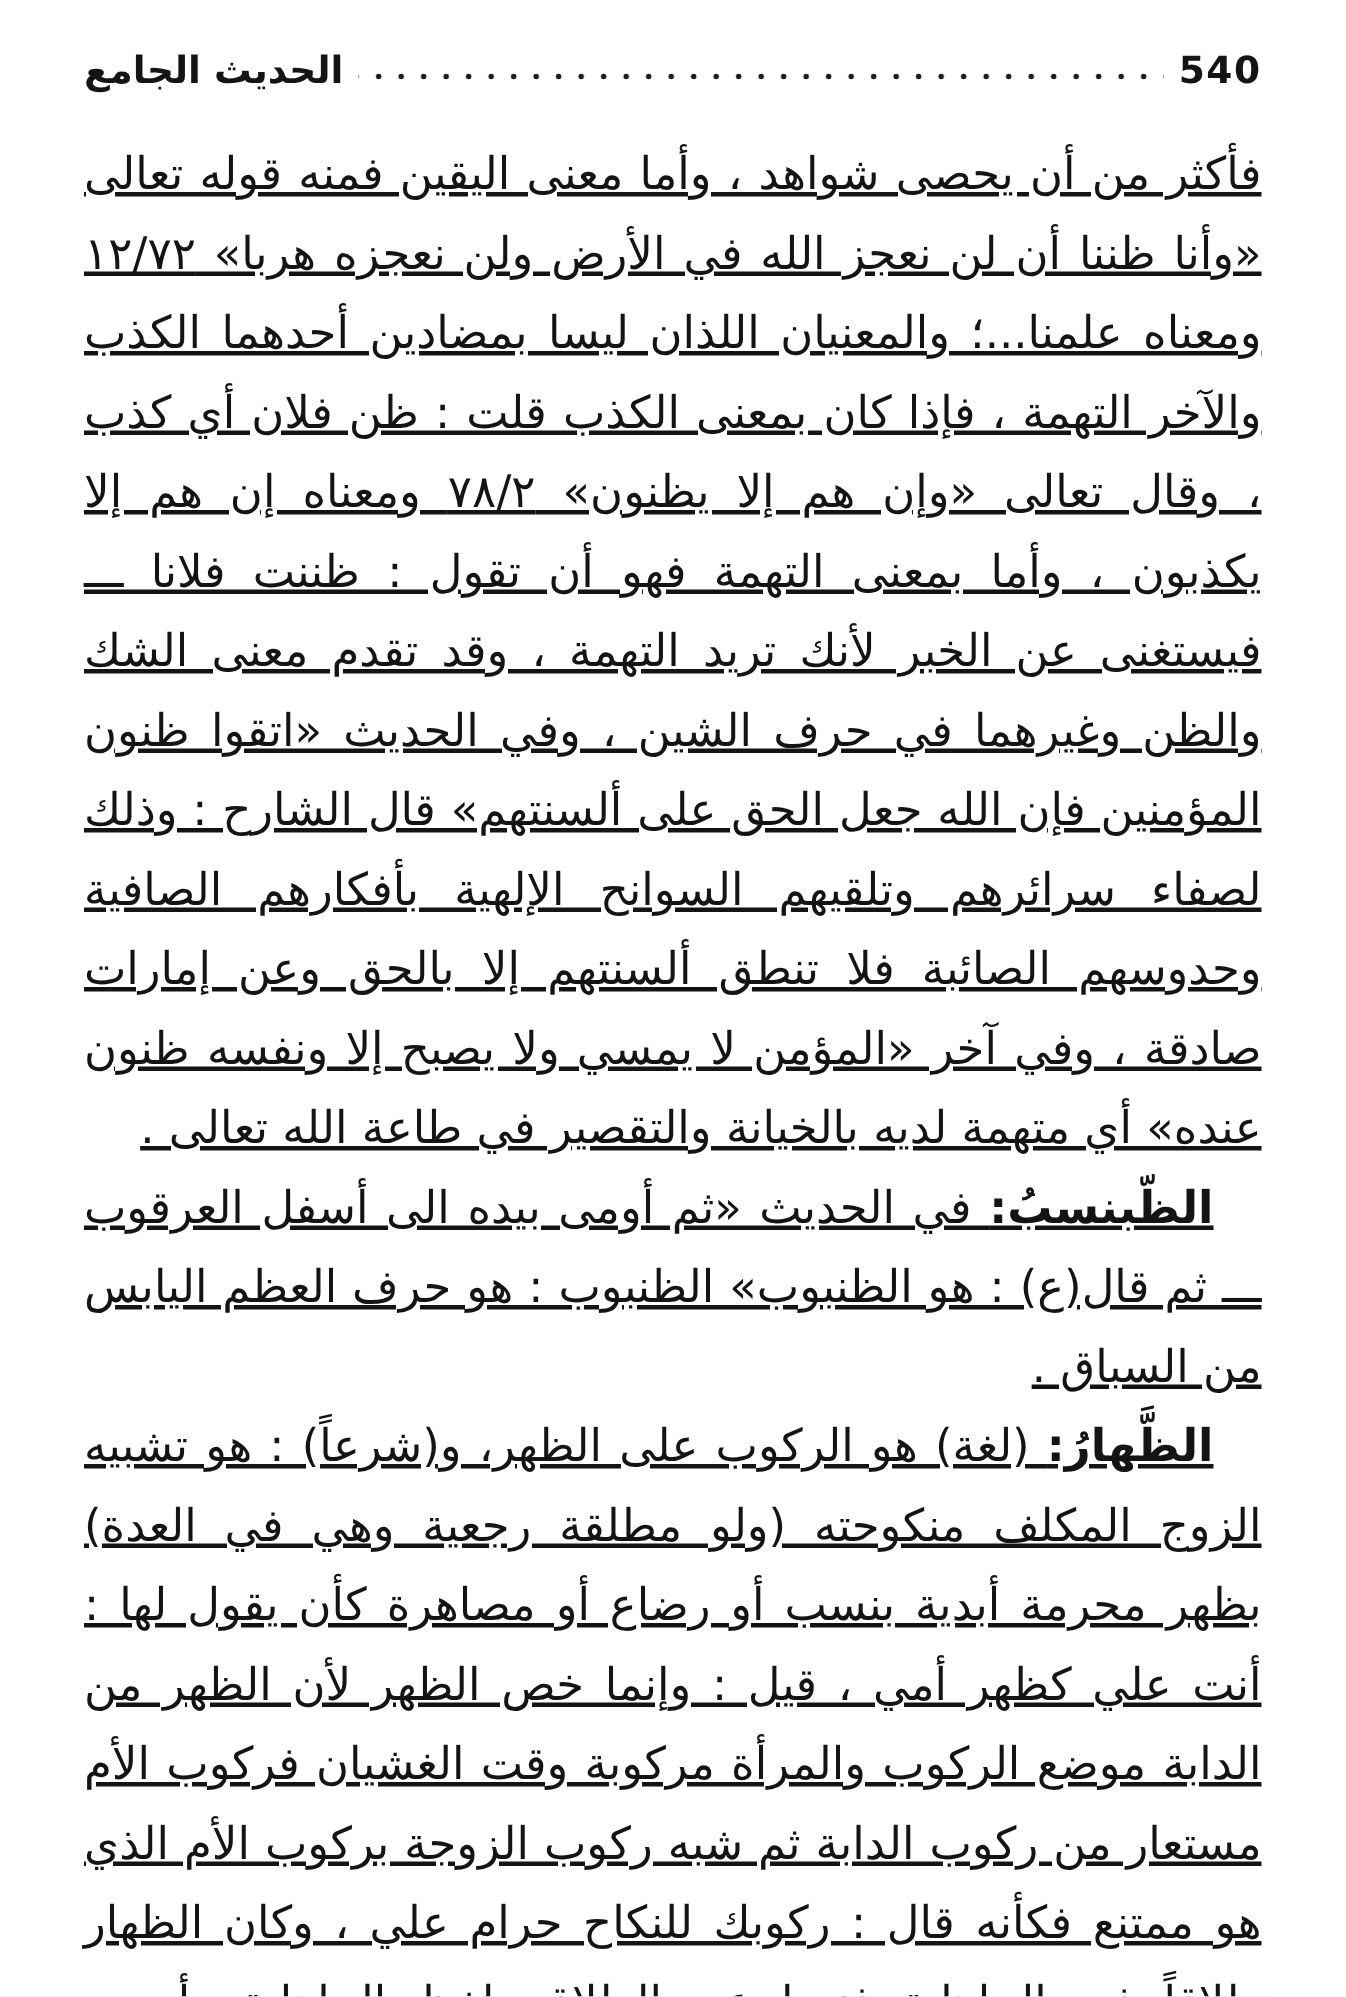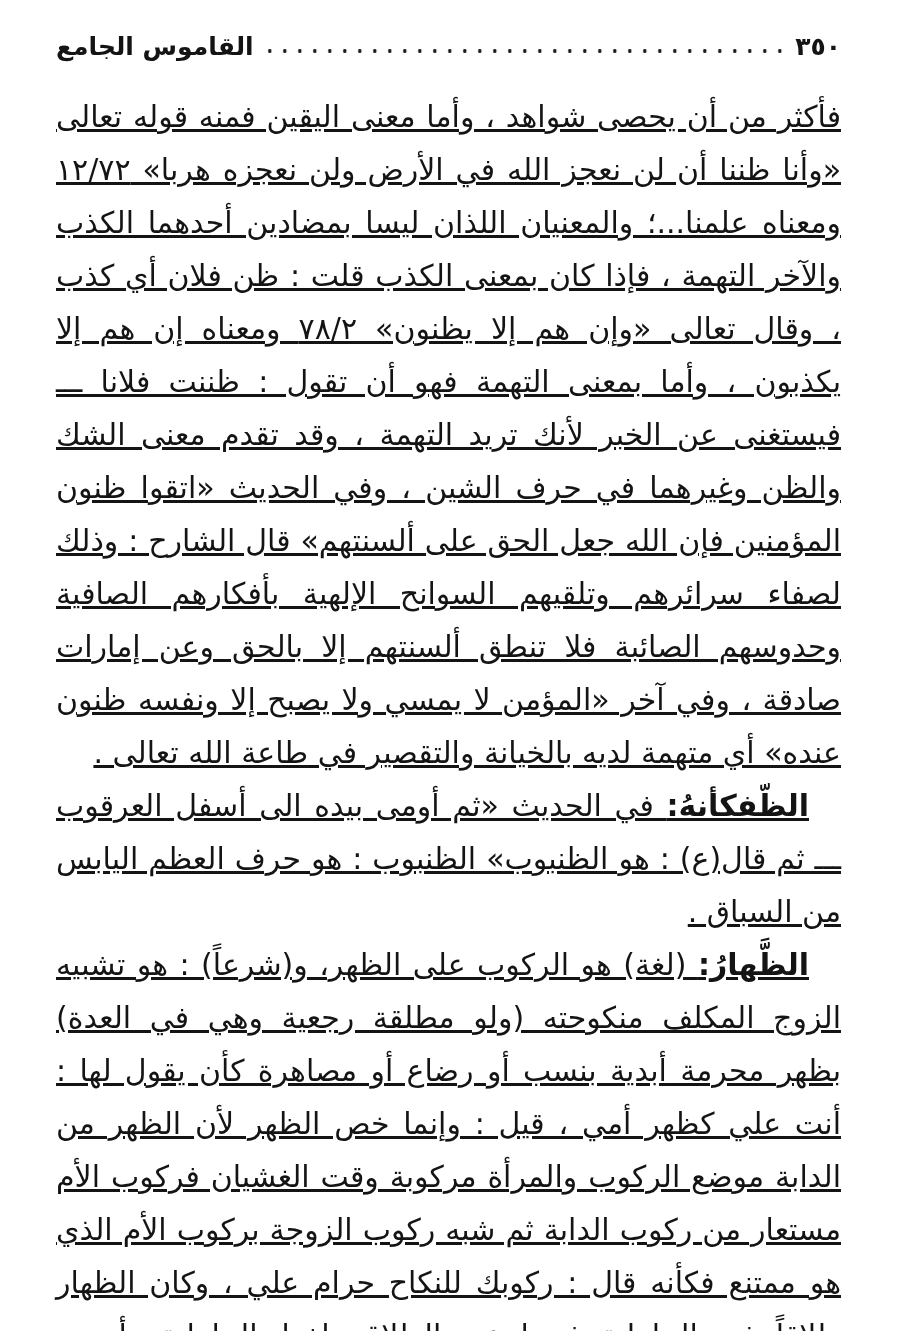--- a/index.html
+++ b/index.html
@@ -65,27 +65,27 @@
   .headword {
     font-weight: bold;
   }
 </style>
 </head>
 <body>
 
 <div class="page">
 
   <div class="running-header">
-    <span class="page-number">٣٥٠</span>
+    <span class="page-number">540</span>
     <span class="leader"></span>
-    <span class="book-title">القاموس الجامع</span>
+    <span class="book-title">الحديث الجامع</span>
   </div>
 
   <div class="text-block">
 
     <p><span>فأكثر من أن يحصى شواهد ، وأما معنى اليقين فمنه قوله تعالى «وأنا ظننا أن لن نعجز الله في الأرض ولن نعجزه هربا» ١٢/٧٢ ومعناه علمنا...؛ والمعنيان اللذان ليسا بمضادين أحدهما الكذب والآخر التهمة ، فإذا كان بمعنى الكذب قلت : ظن فلان أي كذب ، وقال تعالى «وإن هم إلا يظنون» ٧٨/٢ ومعناه إن هم إلا يكذبون ، وأما بمعنى التهمة فهو أن تقول : ظننت فلانا ـــ فيستغنى عن الخبر لأنك تريد التهمة ، وقد تقدم معنى الشك والظن وغيرهما في حرف الشين ، وفي الحديث «اتقوا ظنون المؤمنين فإن الله جعل الحق على ألسنتهم» قال الشارح : وذلك لصفاء سرائرهم وتلقيهم السوانح الإلهية بأفكارهم الصافية وحدوسهم الصائبة فلا تنطق ألسنتهم إلا بالحق وعن إمارات صادقة ، وفي آخر «المؤمن لا يمسي ولا يصبح إلا ونفسه ظنون عنده» أي متهمة لديه بالخيانة والتقصير في طاعة الله تعالى .</span></p>
 
-    <p class="entry"><span class="headword">الظّفكأنهُ:</span><span> في الحديث «ثم أومى بيده الى أسفل العرقوب ـــ ثم قال(ع) : هو الظنبوب» الظنبوب : هو حرف العظم اليابس من السباق .</span></p>
+    <p class="entry"><span class="headword">الظّبنسبُ:</span><span> في الحديث «ثم أومى بيده الى أسفل العرقوب ـــ ثم قال(ع) : هو الظنبوب» الظنبوب : هو حرف العظم اليابس من السباق .</span></p>
 
     <p class="entry"><span class="headword">الظَّهارُ:</span><span> (لغة) هو الركوب على الظهر، و(شرعاً) : هو تشبيه الزوج المكلف منكوحته (ولو مطلقة رجعية وهي في العدة) بظهر محرمة أبدية بنسب أو رضاع أو مصاهرة كأن يقول لها : أنت علي كظهر أمي ، قيل : وإنما خص الظهر لأن الظهر من الدابة موضع الركوب والمرأة مركوبة وقت الغشيان فركوب الأم مستعار من ركوب الدابة ثم شبه ركوب الزوجة بركوب الأم الذي هو ممتنع فكأنه قال : ركوبك للنكاح حرام علي ، وكان الظهار طلاقاً في الجاهلية فنهوا عن الطلاق بلفظ الجاهلية وأوجب عليهم الكفارة تغليظاً في النهي .</span></p>
 
   </div>
 </div>
 
 </body></html>

